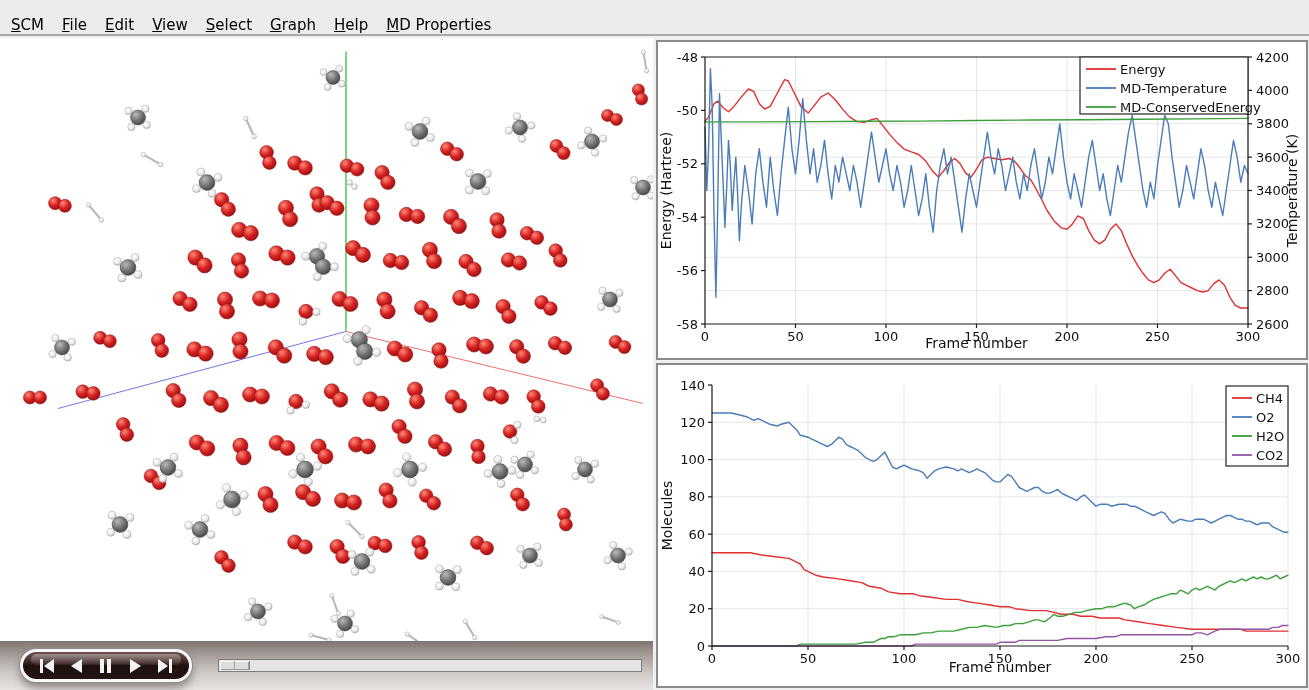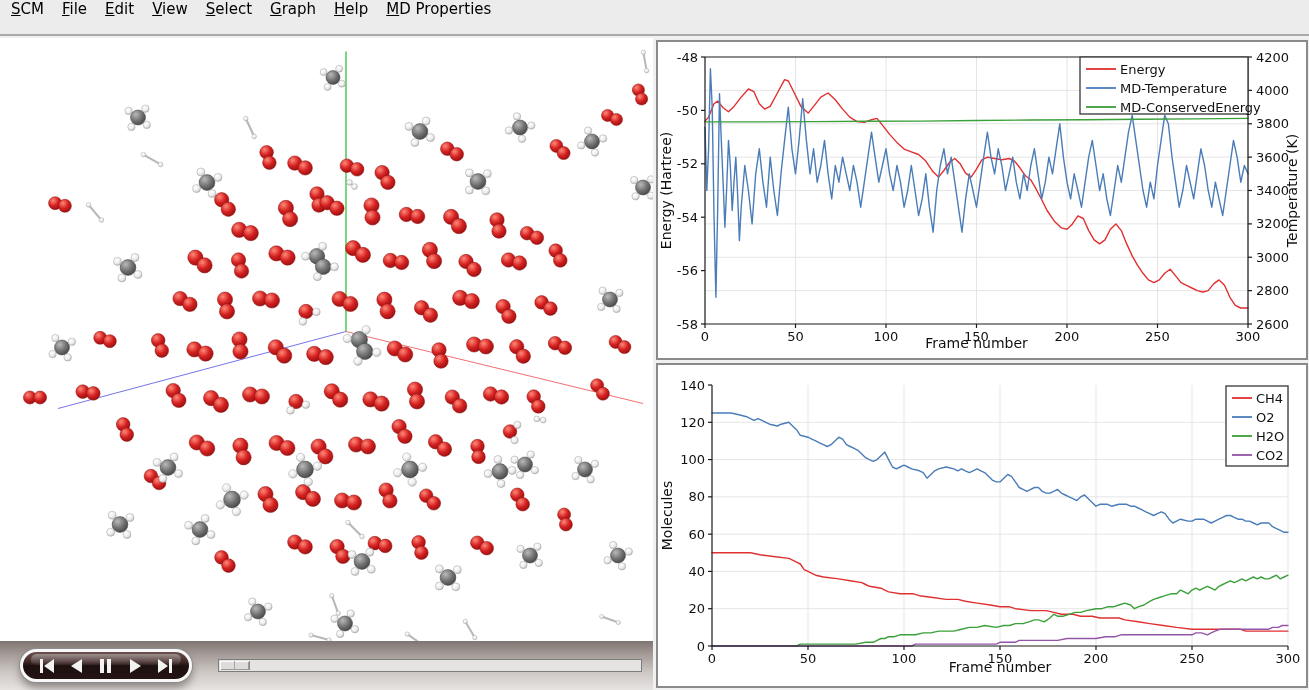--- a/index.html
+++ b/index.html
@@ -1,20 +1,20 @@
 <!DOCTYPE html>
 <html><head>
 <meta charset="utf-8">
 <style>
   html,body{margin:0;padding:0;background:#f0f0f0;}
   .app{position:relative;width:1309px;height:690px;background:#f0f0f0;overflow:hidden;
        font-family:"DejaVu Sans","Liberation Sans",sans-serif;color:#000;outline:1px solid #b5b5b5;}
   
   .menubar{position:absolute;left:0;top:0;width:1309px;height:36px;background:#ececec;
-           border-bottom:2px solid #a9a9a9;display:flex;align-items:flex-start;padding-left:2px;box-sizing:border-box;}
+           border-bottom:2px solid #a9a9a9;display:flex;align-items:flex-end;padding-left:2px;box-sizing:border-box;}
   .mi{font-size:15px;padding:0 9px;cursor:default;white-space:nowrap;}
   .mi u{text-decoration:underline;}
   
   .viewer{position:absolute;left:0;top:38px;width:653px;height:603px;background:#ffffff;}
   .viewer svg{display:block;}
   
   .strip{position:absolute;left:0;top:641px;width:653px;height:49px;
          background:linear-gradient(180deg,#7e7471 0%,#a89e9a 30%,#cfc9c6 65%,#e6e3e1 100%);}
   .pill{position:absolute;left:20px;top:8px;width:172px;height:33px;border-radius:18px;
         background:linear-gradient(180deg,#6b524e 0%,#3c2522 38%,#1c100f 52%,#241514 100%);

